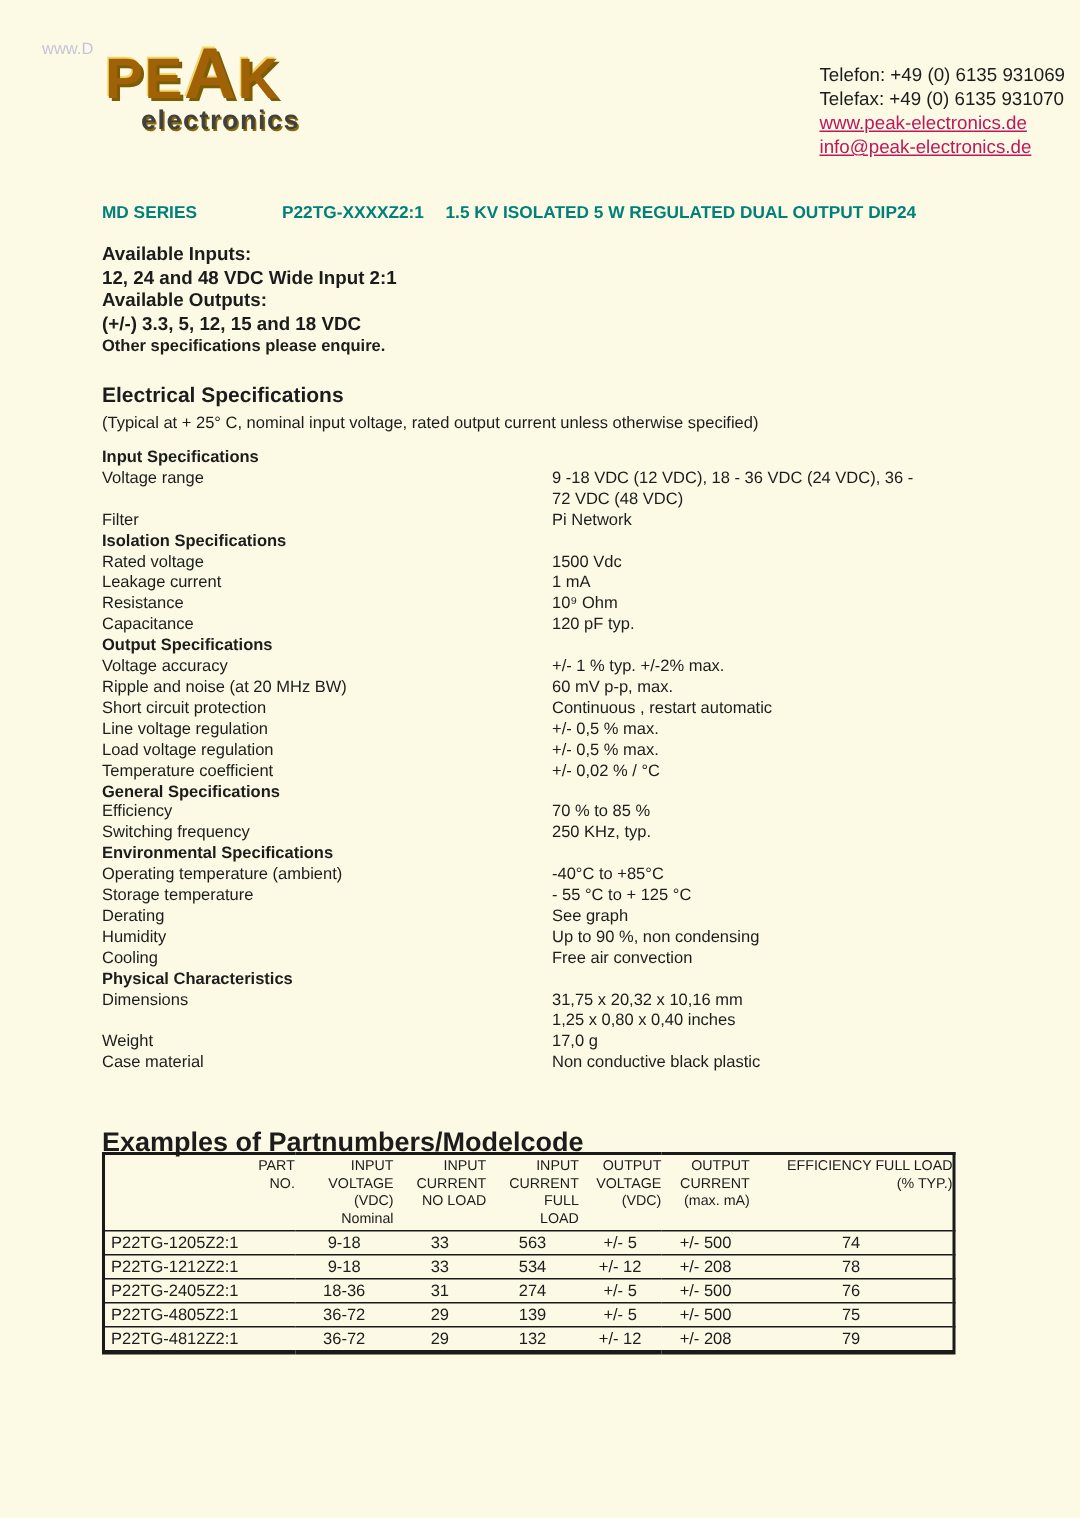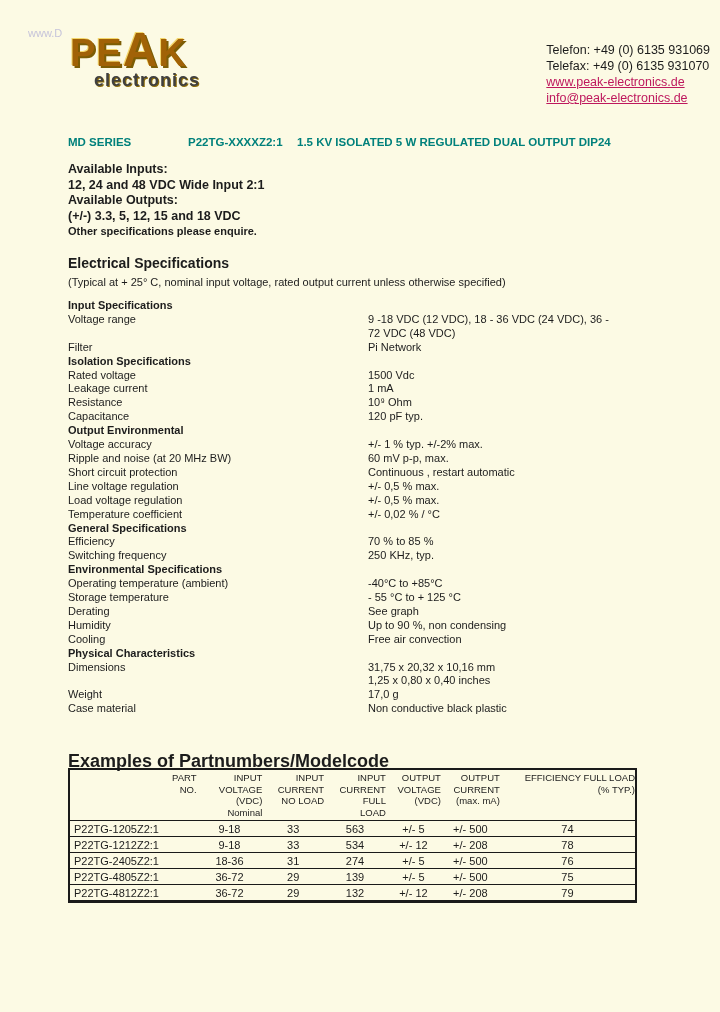--- a/index.html
+++ b/index.html
@@ -121,21 +121,21 @@
         <span class="spec-value">1 mA</span>
       </div>
       <div class="spec-row">
         <span class="spec-label">Resistance</span>
         <span class="spec-value">10⁹ Ohm</span>
       </div>
       <div class="spec-row">
         <span class="spec-label">Capacitance</span>
         <span class="spec-value">120 pF typ.</span>
       </div>
-      <div class="spec-section">Output Environmental</div>
+      <div class="spec-section">Output Specifications</div>
       <div class="spec-row">
         <span class="spec-label">Voltage accuracy</span>
         <span class="spec-value">+/- 1 % typ. +/-2% max.</span>
       </div>
       <div class="spec-row">
         <span class="spec-label">Ripple and noise (at 20 MHz BW)</span>
         <span class="spec-value">60 mV p-p, max.</span>
       </div>
       <div class="spec-row">
         <span class="spec-label">Short circuit protection</span>

